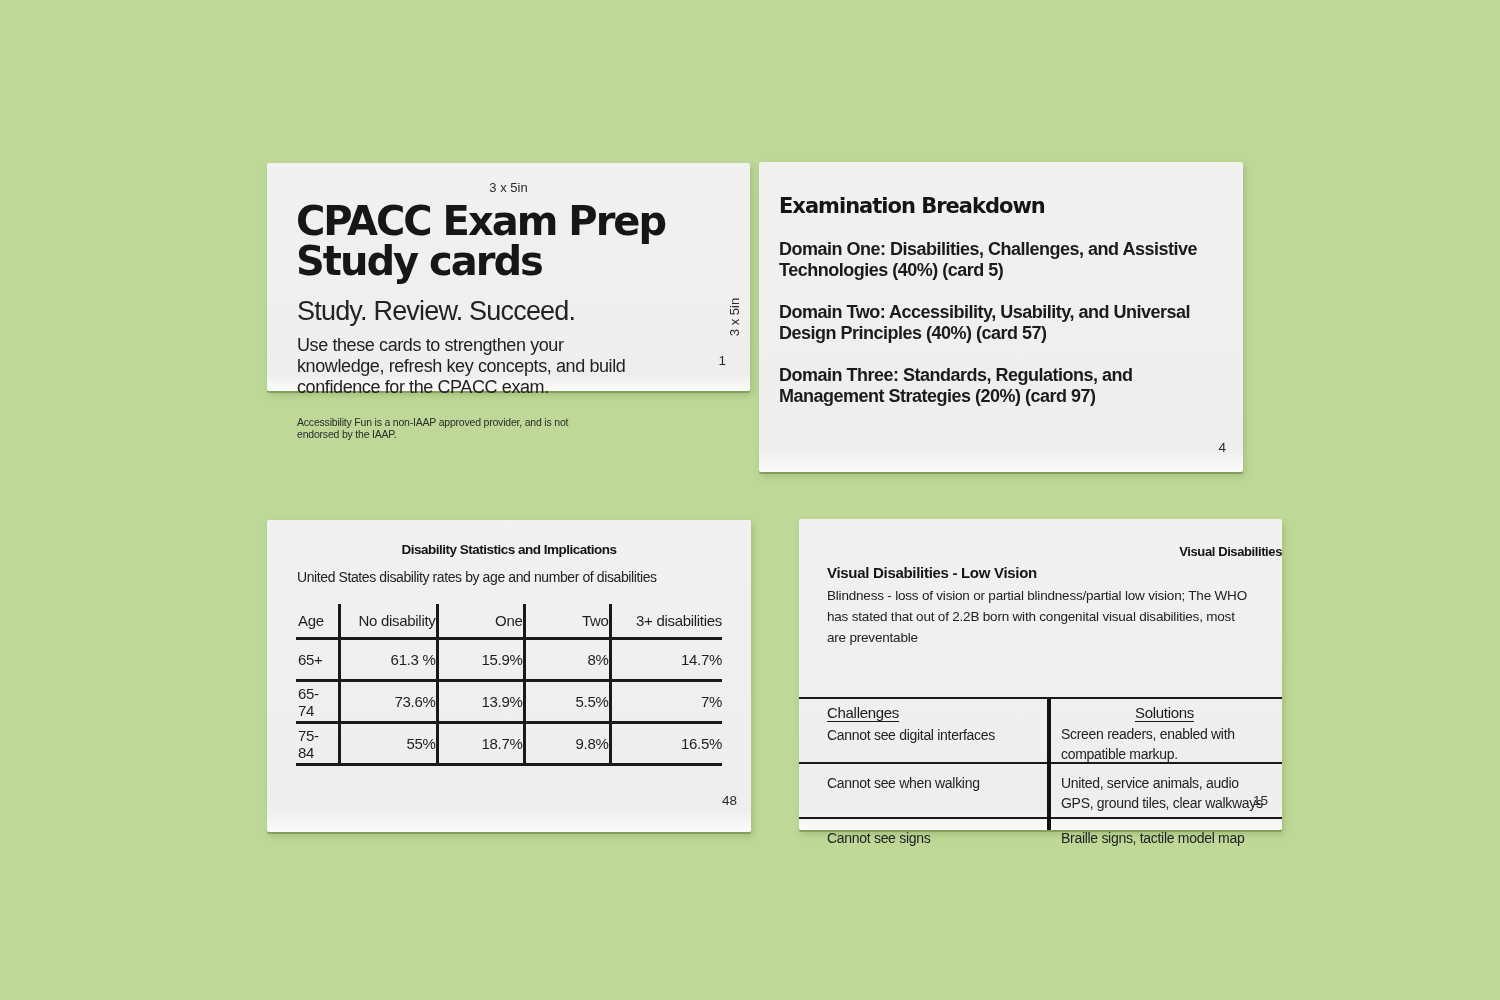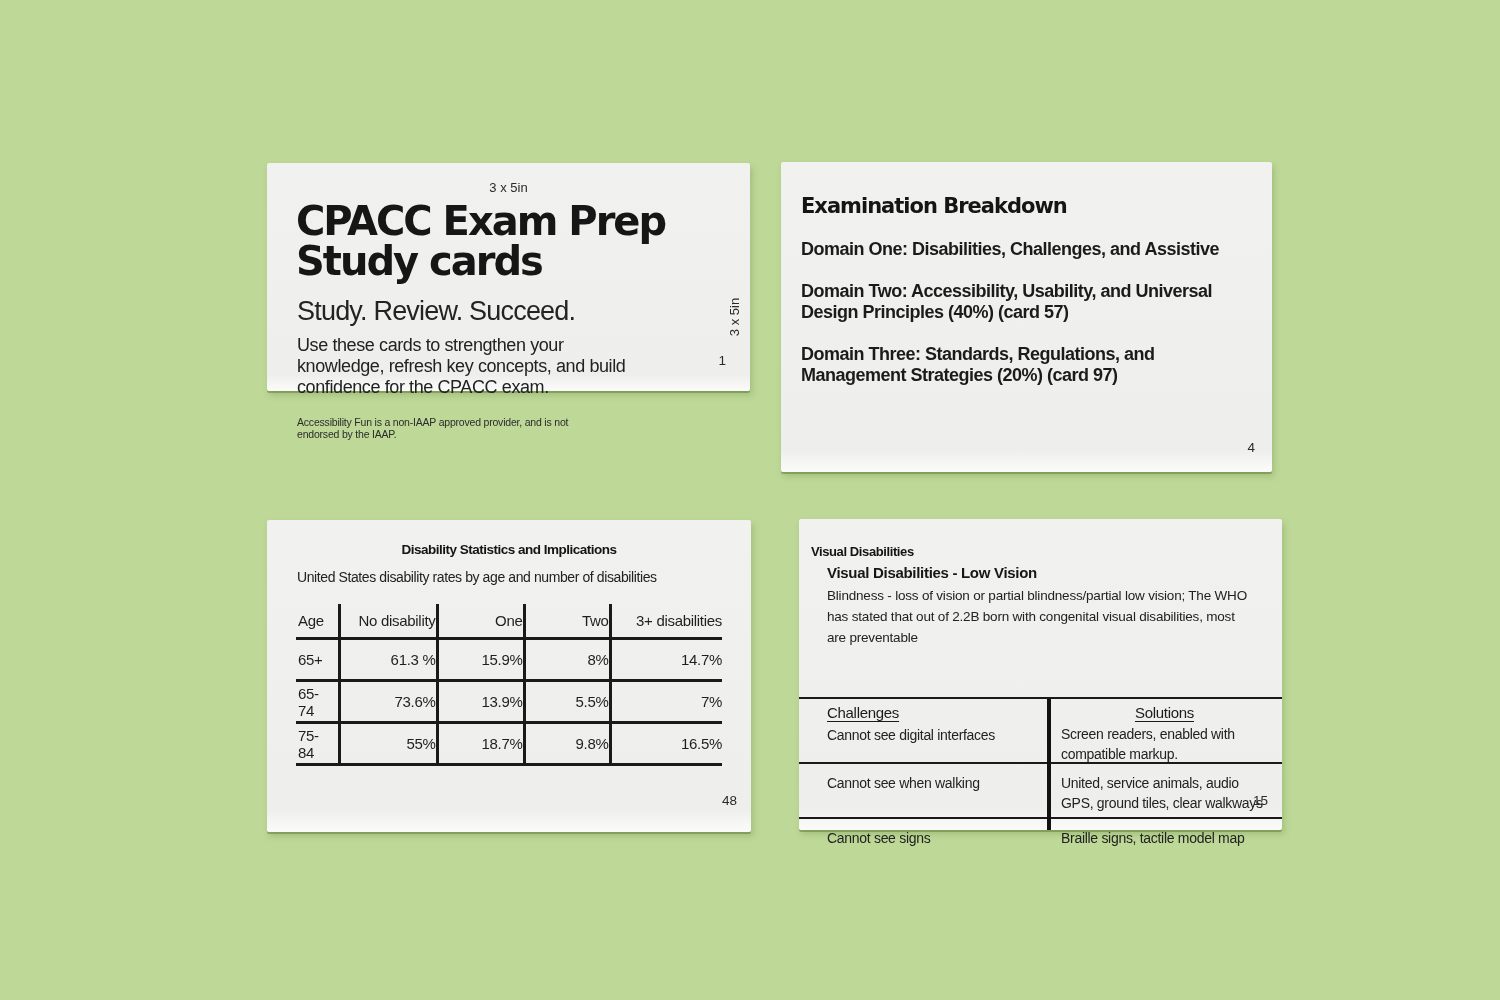--- a/index.html
+++ b/index.html
@@ -11,21 +11,21 @@
     position: relative;
     overflow: hidden;
   }
   .card {
     position: absolute;
     background: linear-gradient(180deg, #f1f1ef 0%, #eeeeec 93%, #f6f6f4 97%, #fbfbf9 100%);
     border-radius: 2px;
     box-shadow: 0 2px 0 rgba(100,130,60,0.55), 2px 4px 6px rgba(100,130,60,0.30);
   }
   #card-intro     { left: 267px; top: 163px; width: 483px; height: 228px; }
-  #card-breakdown { left: 781px; top: 162px; width: 484px; height: 310px; padding-left: 7px; }
+  #card-breakdown { left: 759px; top: 162px; width: 484px; height: 310px; }
   #card-stats     { left: 267px; top: 520px; width: 484px; height: 312px; }
   #card-visual    { left: 799px; top: 519px; width: 483px; height: 311px; }
 
   .page-num { position: absolute; font-size: 13.5px; color: #2a2a2a; }
 
   
   .c1-size-top {
     position: absolute; top: 17px; left: 0; width: 100%;
     text-align: center; font-size: 13px; color: #2a2a2a;
   }
@@ -85,22 +85,22 @@
     padding: 0; color: #1f1f1f; overflow: hidden;
   }
   .stat-table td:first-child { text-align: left; padding-left: 2px; }
   .stat-table tr.hrow td { height: 33px; }
   .stat-table tr.drow td { height: 39px; }
   .stat-table td.vr { border-right: 3px solid #1a1a1a; }
   .stat-table tr.hb td { border-bottom: 3px solid #1a1a1a; }
 
   
   .c4-title {
-    position: absolute; top: 25px; left: 12px; width: 100%; margin: 0;
-    text-align: left; font-size: 13px; font-weight: 700; letter-spacing: -0.4px; color: #141414;
+    position: absolute; top: 25px; left: 0; width: 100%; margin: 0;
+    text-align: right; font-size: 13px; font-weight: 700; letter-spacing: -0.4px; color: #141414;
   }
   .c4-heading {
     position: absolute; left: 28px; top: 45px; margin: 0;
     font-size: 15px; font-weight: 700; letter-spacing: -0.3px; color: #161616; white-space: nowrap;
   }
   .c4-body {
     position: absolute; left: 28px; top: 66px;
     font-size: 13.5px; line-height: 21px; letter-spacing: -0.2px; color: #222;
   }
   .c4-body div { white-space: nowrap; }
@@ -151,20 +151,21 @@
     </div>
     <div class="c1-size-side">3 x 5in</div>
     <div class="page-num" style="right:24px; bottom:23px;">1</div>
   </section>
 
   <section class="card" id="card-breakdown">
     <h2 class="c2-title">Examination Breakdown</h2>
     <div class="c2-domains">
       <div class="c2-domain">
         <div>Domain One: Disabilities, Challenges, and Assistive</div>
+        <div>Technologies (40%) (card 5)</div>
       </div>
       <div class="c2-domain">
         <div>Domain Two: Accessibility, Usability, and Universal</div>
         <div>Design Principles (40%) (card 57)</div>
       </div>
       <div class="c2-domain">
         <div>Domain Three: Standards, Regulations, and</div>
         <div>Management Strategies (20%) (card 97)</div>
       </div>
     </div>

